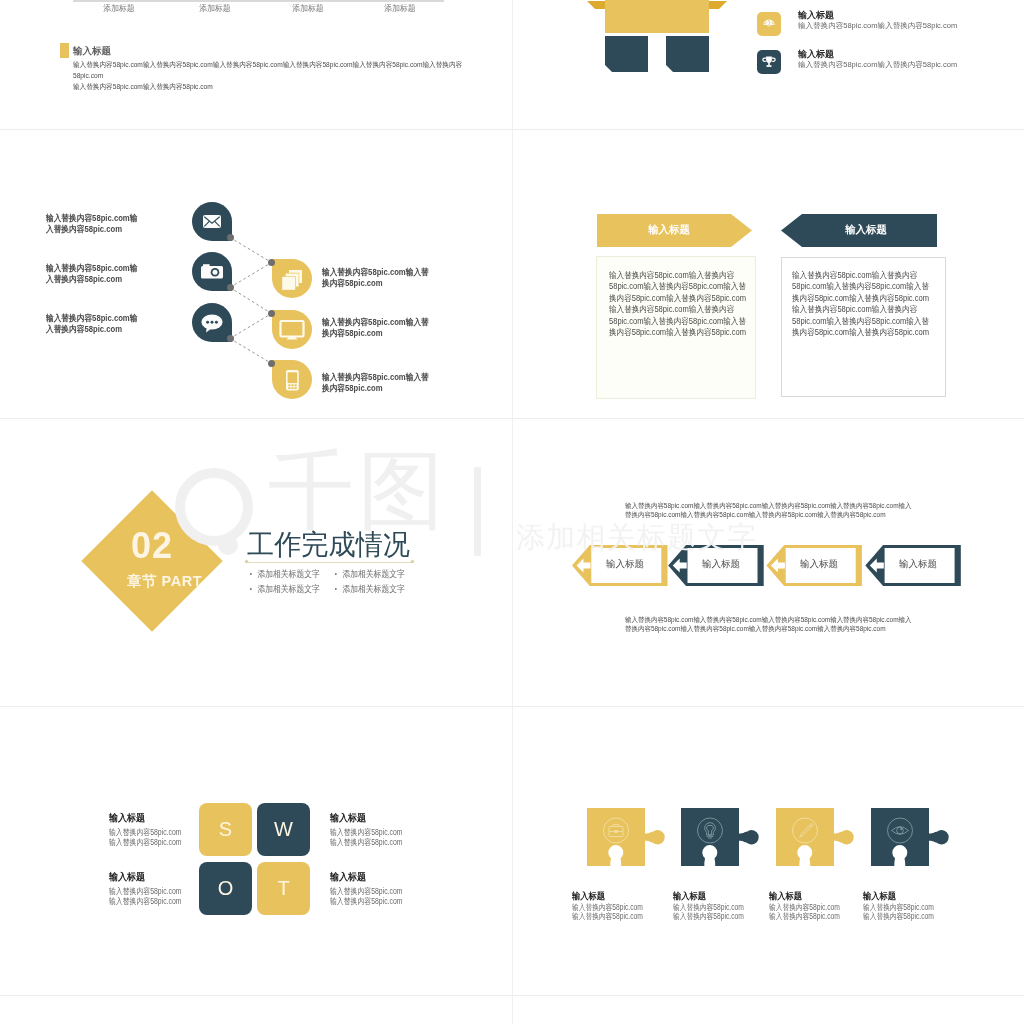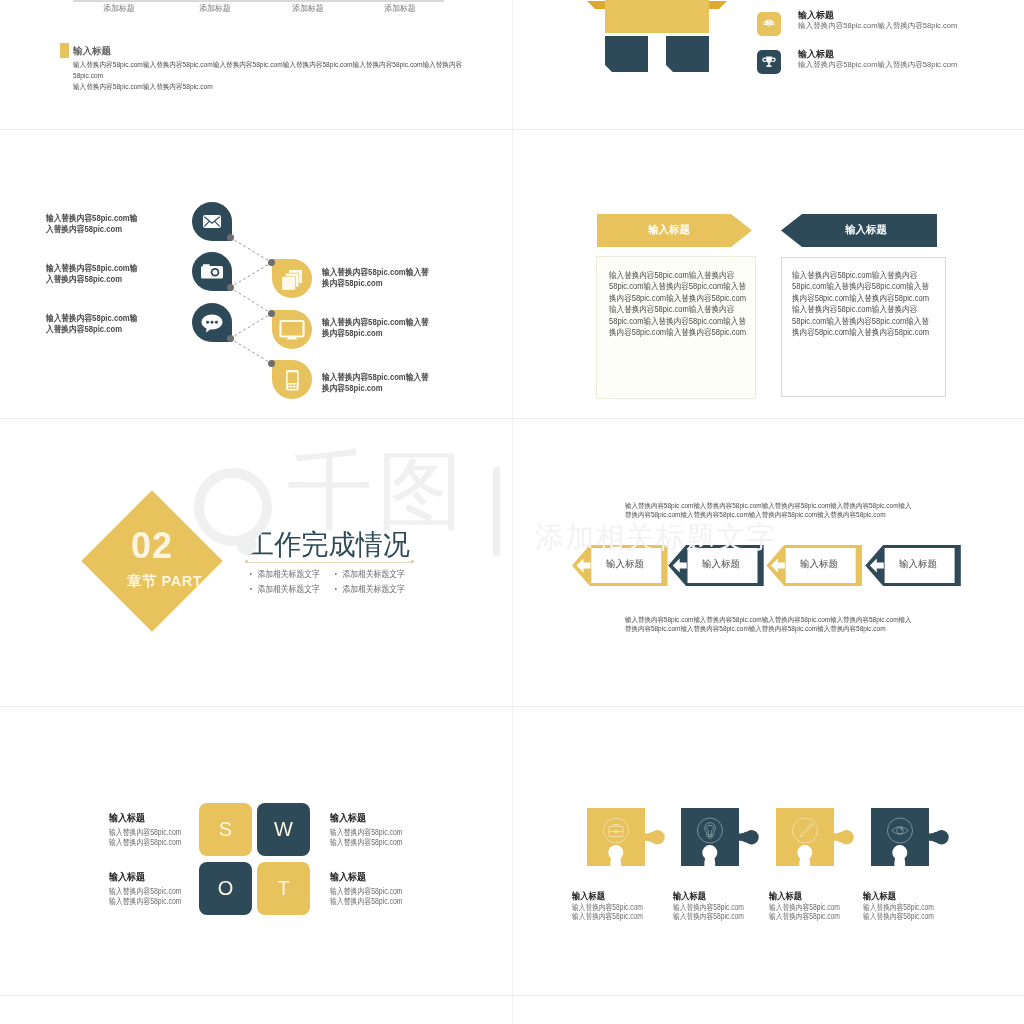--- a/index.html
+++ b/index.html
@@ -225,21 +225,21 @@
     <div class="abs s4-body" style="left:280px;top:140px;">
       <span>输入替换内容58pic.com输入替换内容</span><br>
       <span>58pic.com输入替换内容58pic.com输入替</span><br>
       <span>换内容58pic.com输入替换内容58pic.com</span><br>
       <span>输入替换内容58pic.com输入替换内容</span><br>
       <span>58pic.com输入替换内容58pic.com输入替</span><br>
       <span>换内容58pic.com输入替换内容58pic.com</span>
     </div>
   </div>
 
-  <div class="abs" style="left:0;top:419px;width:847px;height:287px;overflow:hidden;z-index:1;margin-left:19px;">
+  <div class="abs" style="left:0;top:419px;width:847px;height:287px;overflow:hidden;z-index:1;">
     <svg class="abs" style="left:173px;top:44px;" width="96" height="130" viewBox="0 0 96 130">
       <circle cx="41" cy="44" r="34" fill="none" stroke="#f0f0f0" stroke-width="10"></circle>
       <circle cx="55" cy="82" r="10" fill="#f0f0f0"></circle>
     </svg>
     <div class="abs wm-logo-txt" style="left:268px;top:28px;">千图</div>
     <div class="abs" style="left:474px;top:48px;width:7px;height:89px;background:#f0f0f0;"></div>
     <div class="abs wm-line" style="left:516px;top:99px;">添加相关标题文字</div>
   </div>
 
   <div class="slide" style="left:0;top:419px;background:transparent;">

